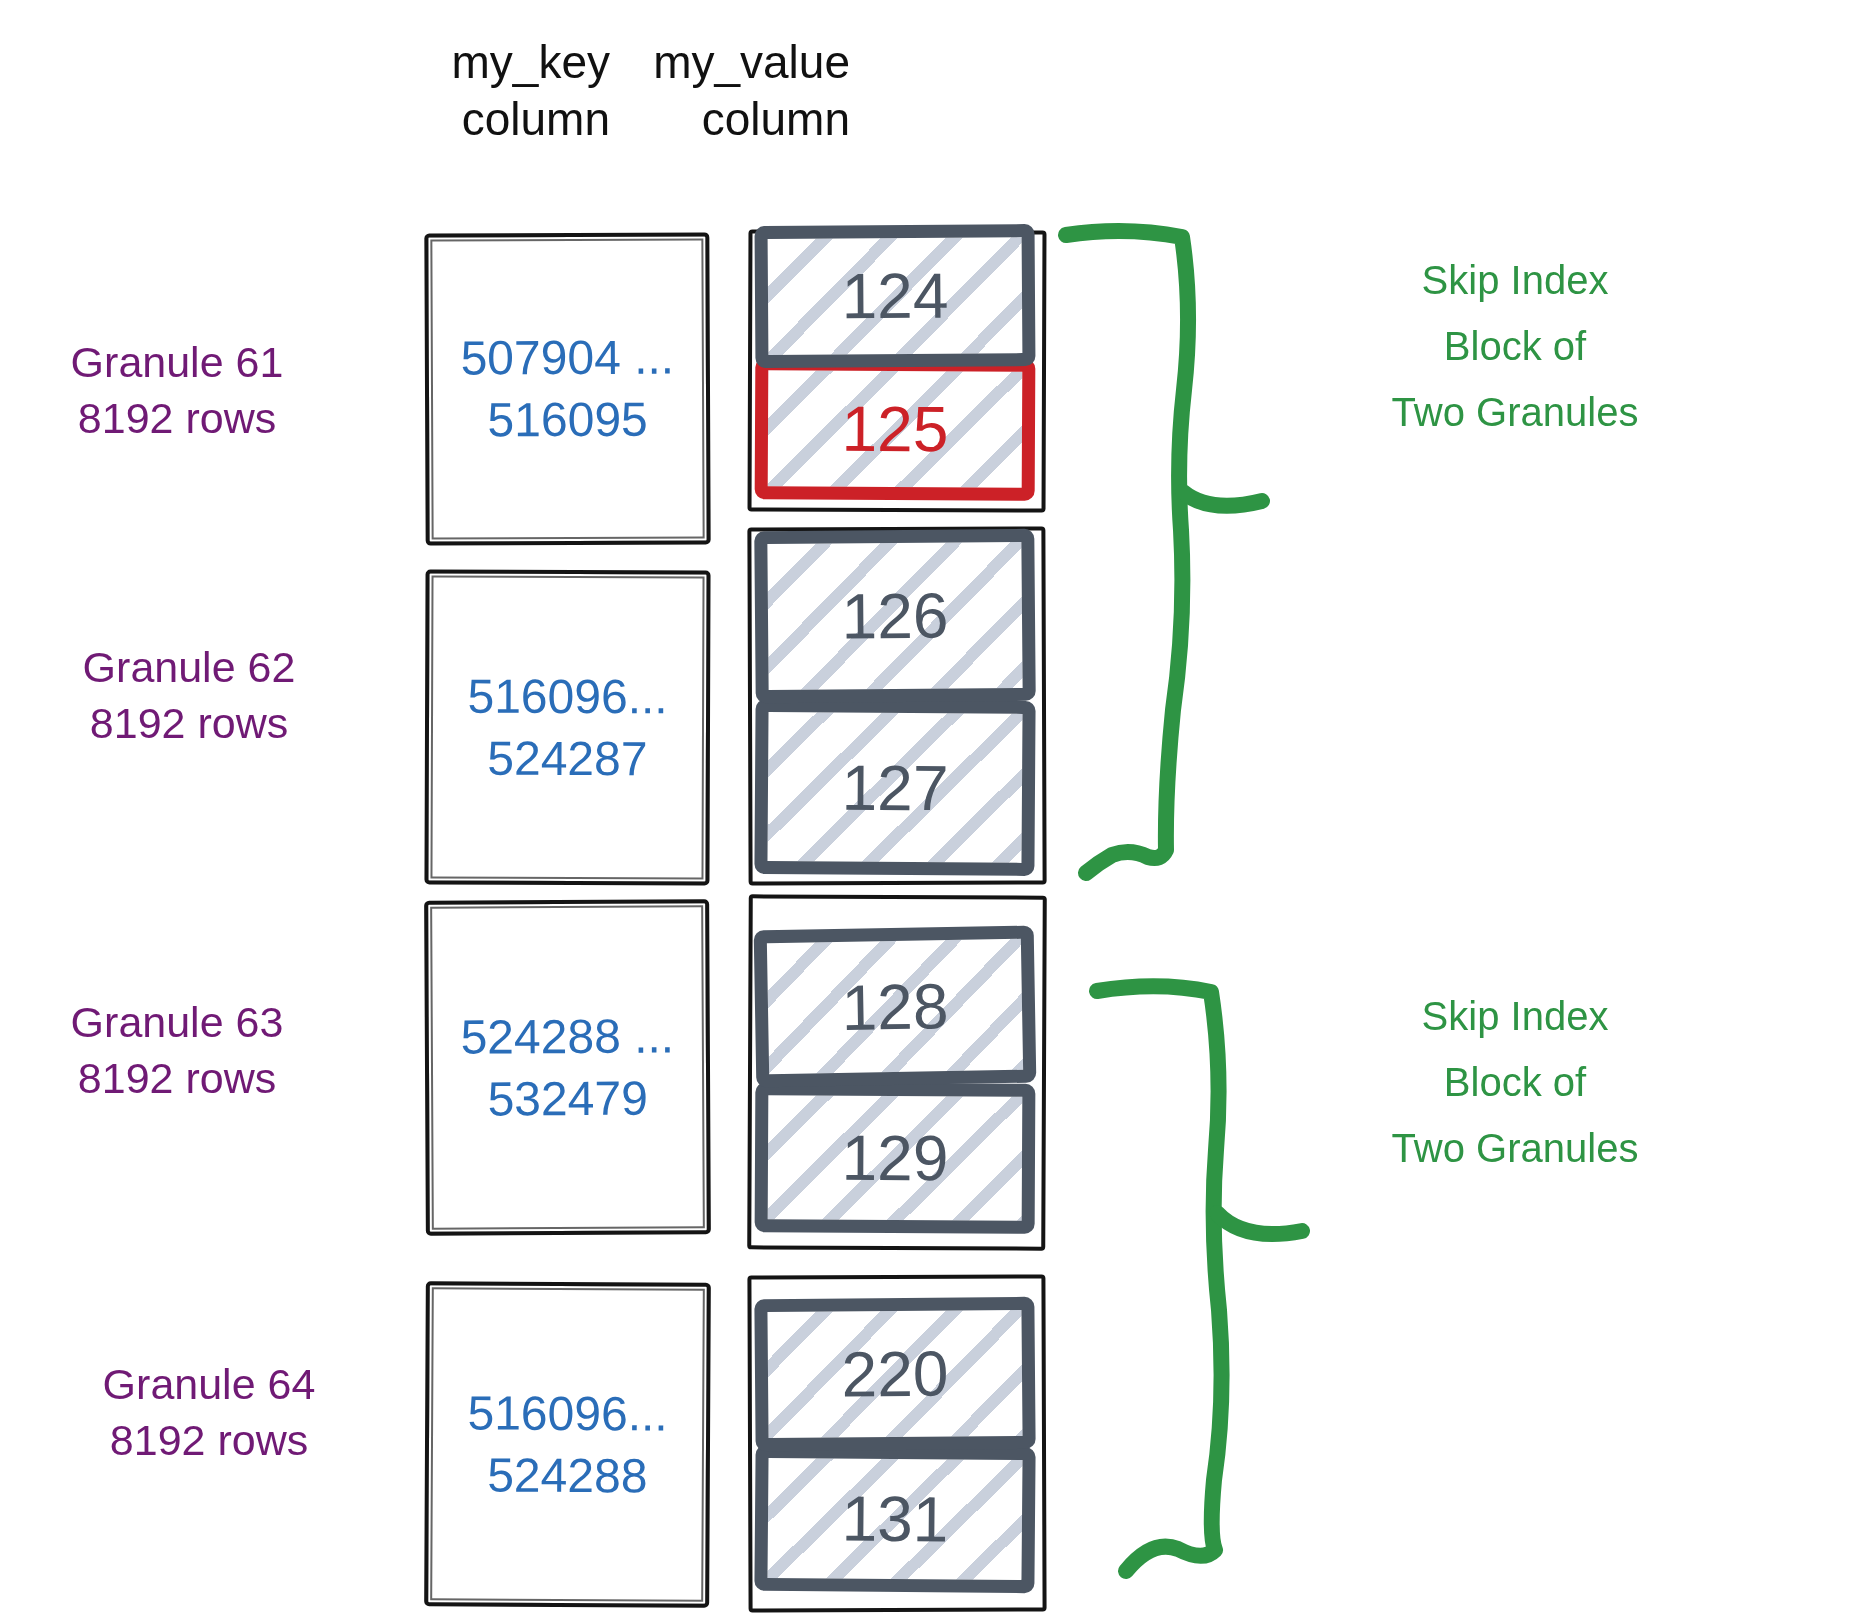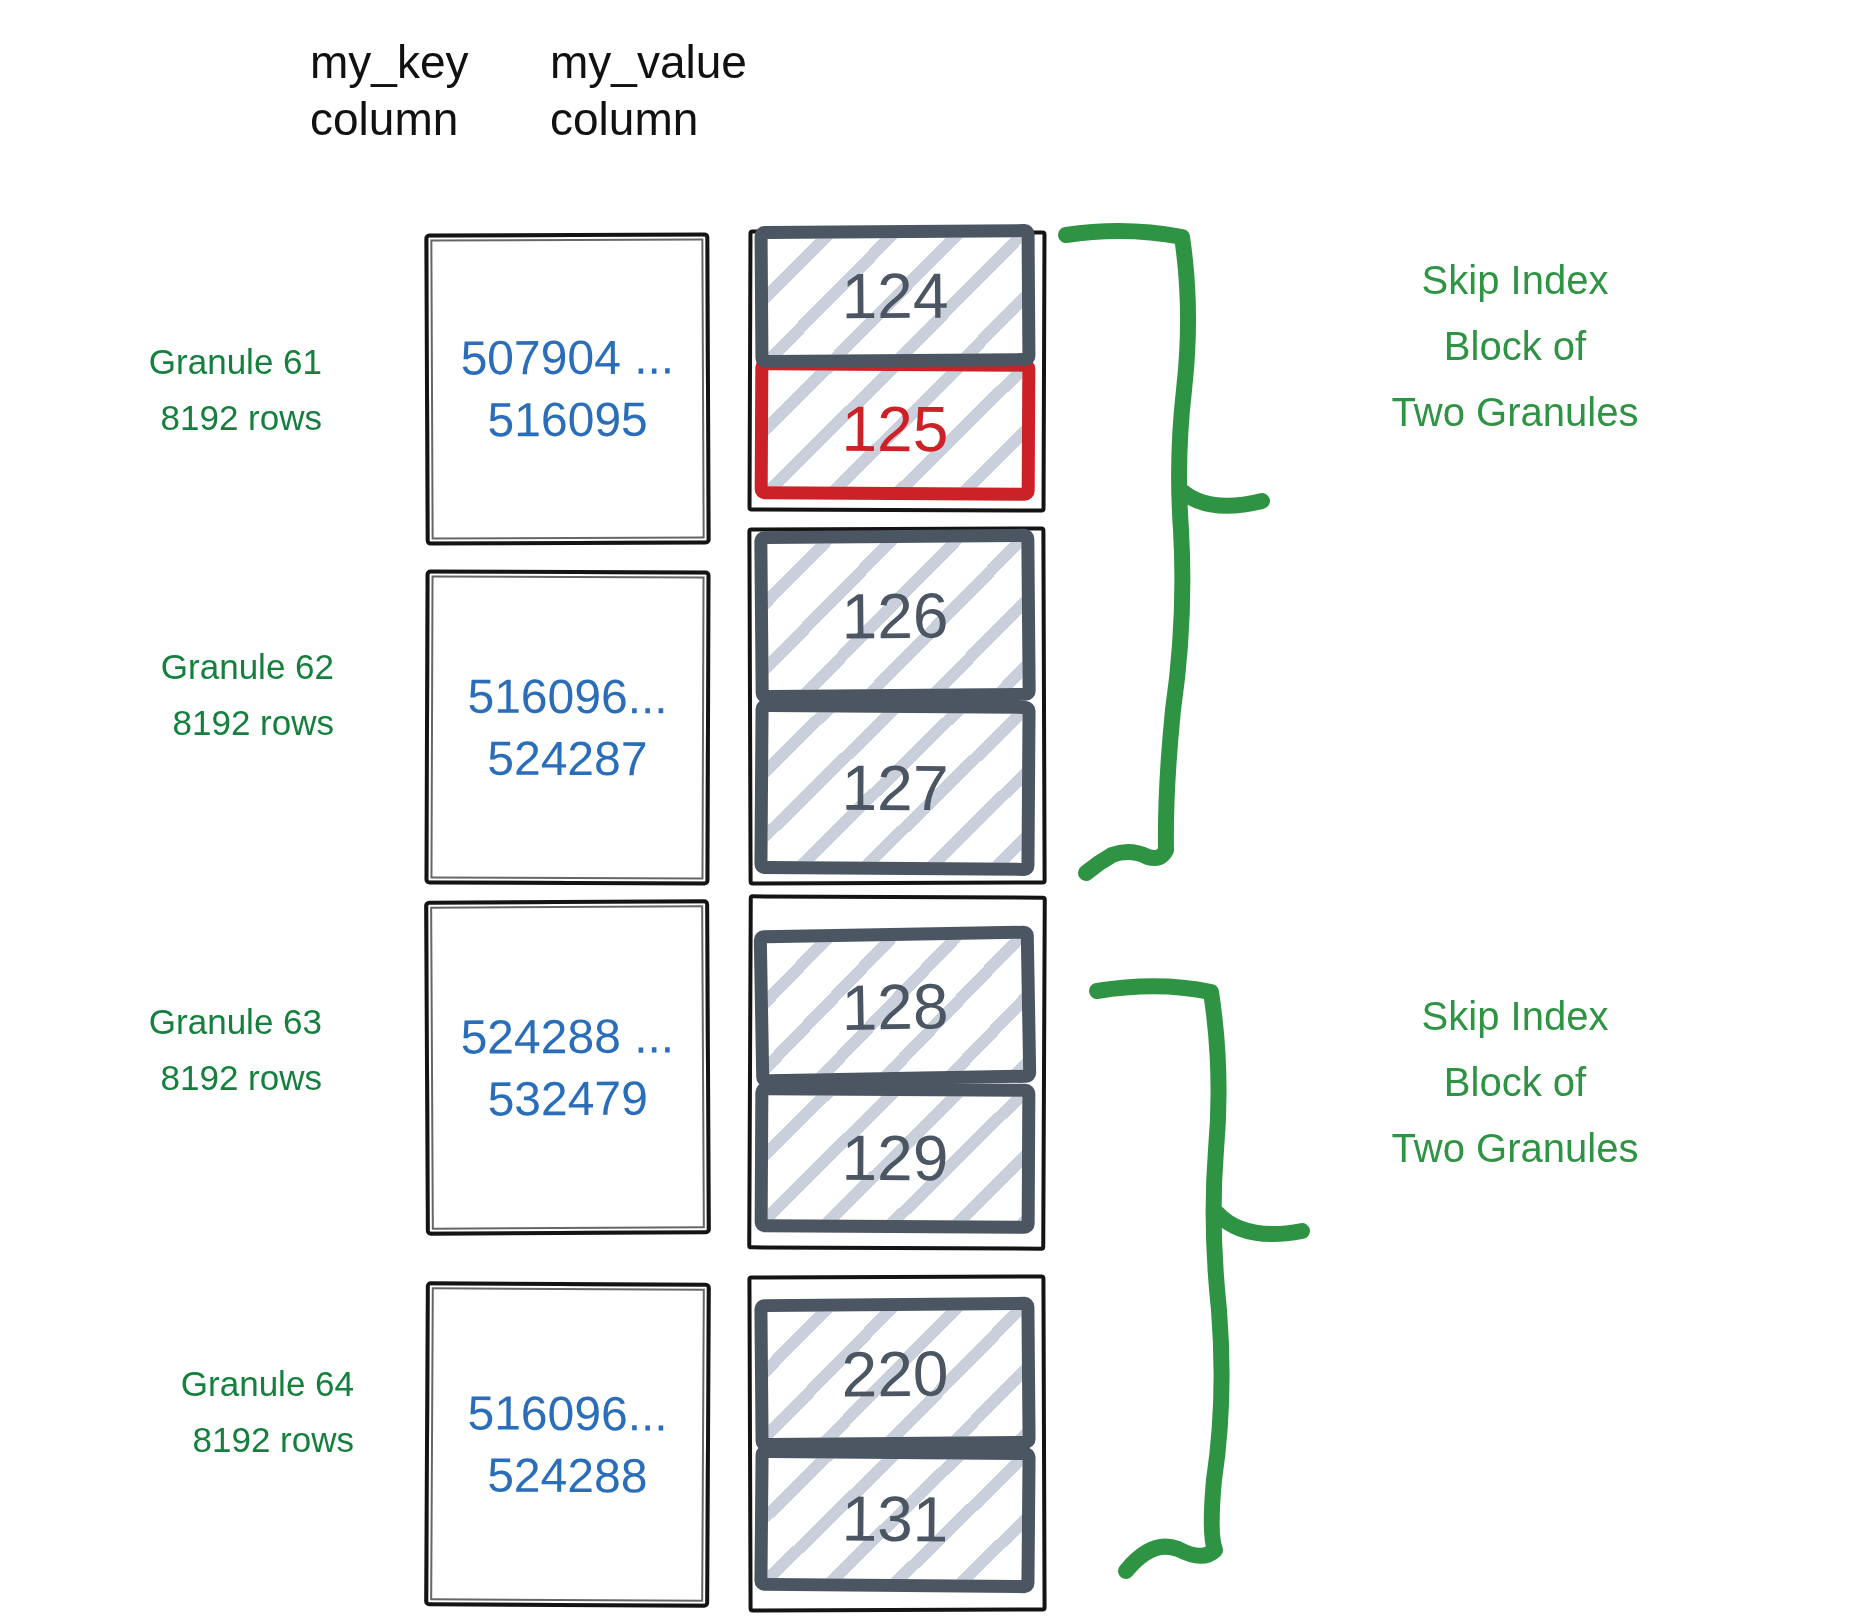--- a/index.html
+++ b/index.html
@@ -11,29 +11,29 @@
     --ink:#141414;
   }
   html,body{margin:0;padding:0;background:#ffffff;}
   #canvas{
     position:relative;width:1859px;height:1618px;background:#ffffff;overflow:hidden;
     font-family:"Liberation Sans", sans-serif;color:#111;
   }
   .pre{white-space:pre-line;}
   
   .col-header{
-    position:absolute;top:34px;width:300px;text-align:left;
+    position:absolute;top:34px;width:300px;text-align:right;
     font-size:46px;line-height:57px;color:#111;
   }
   #hdr-key{left:310px;}
   #hdr-value{left:550px;}
   
   .gran-label{
-    position:absolute;left:32px;width:290px;text-align:right;
-    font-size:35px;line-height:56px;color:#15803d;
+    position:absolute;left:32px;width:290px;text-align:center;
+    font-size:43px;line-height:56px;color:#701a75;
   }
   .gl0{top:334px;} .gl1{top:639px;margin-left:12px;} .gl2{top:994px;} .gl3{top:1356px;margin-left:32px;}
   
   .key-box{
     position:absolute;left:425px;width:285px;box-sizing:border-box;
     border:4px solid var(--ink);border-radius:5px;background:#fff;
     display:flex;align-items:center;justify-content:center;text-align:center;
     font-size:48px;line-height:62px;color:var(--blue);
     box-shadow:inset 0 0 0 2px #ffffff, inset 0 0 0 4px rgba(20,20,20,.65);
   }

